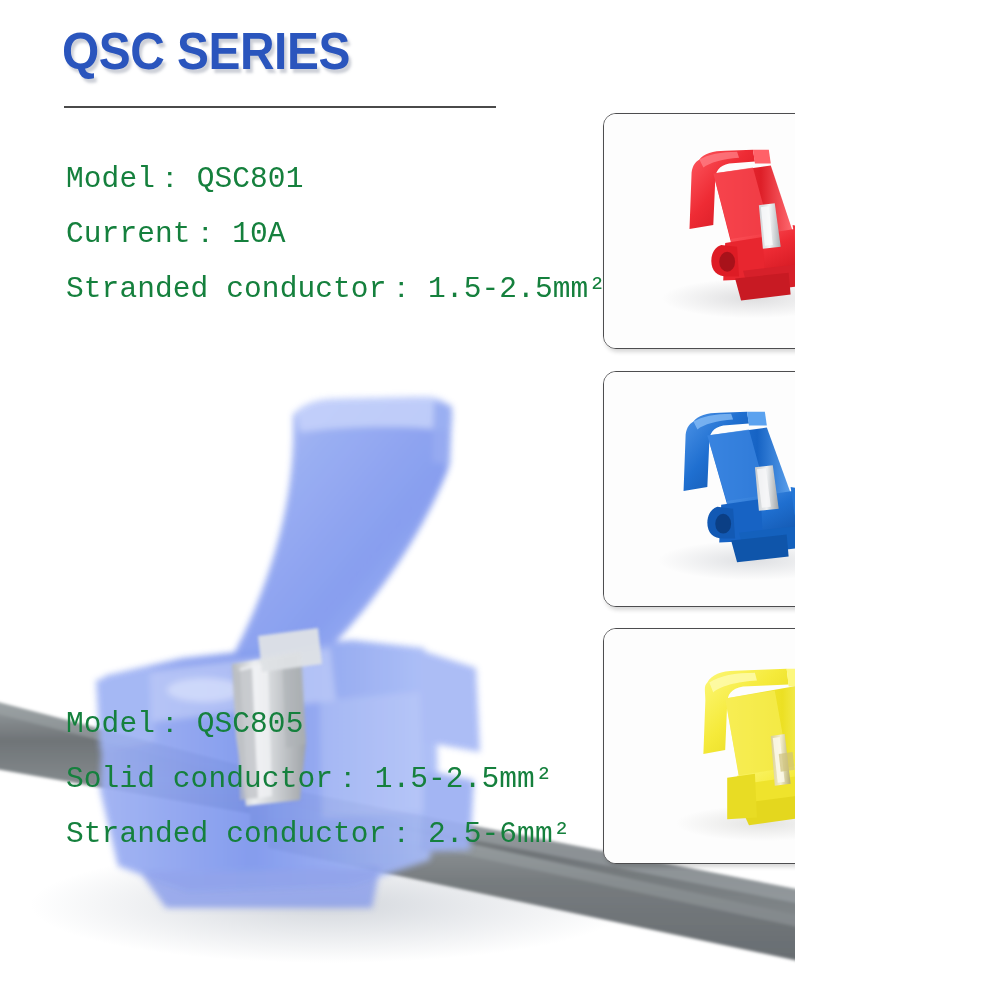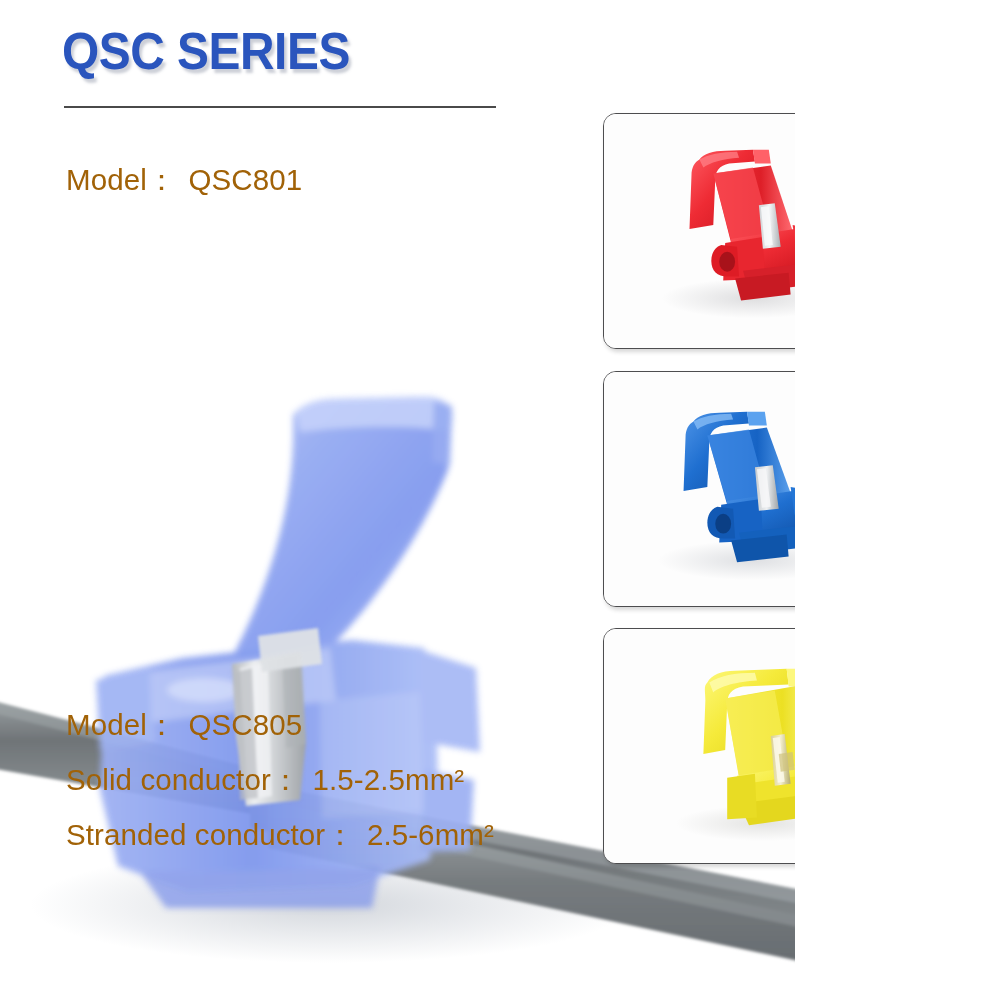--- a/index.html
+++ b/index.html
@@ -44,24 +44,25 @@
   }
 
   
   .spec-block{ position:absolute; left:66px; }
   #spec-0{ top:152px; }
   #spec-1{ top:408px; }
   #spec-2{ top:697px; }
 
   .spec-line{
     font-size:29.5px;
-    color:#a16207;
+    color:#15803d;
     line-height:55px;
     white-space:nowrap;
     letter-spacing:0.1px;
+    font-family:Liberation Mono, monospace;
   }
   .spec-line .lbl{ }
   .spec-line .val{ margin-left:12px; }
 
   
   .card{
     position:absolute;
     left:603px;
     width:288px;
     height:236px;
@@ -175,20 +176,26 @@
       <path d="M 258 636 L 318 628 L 322 664 L 262 672 Z" fill="#dfe2e5"></path>
     </g>
   </svg>
 
   <div id="title">QSC SERIES</div>
   <div id="divider"></div>
 
   <div class="spec-block" id="spec-0">
     <div class="spec-line">
       <span class="lbl">Model：</span><span class="val">QSC801</span>
+    </div>
+    <div class="spec-line">
+      <span class="lbl">Current：</span><span class="val">10A</span>
+    </div>
+    <div class="spec-line">
+      <span class="lbl">Stranded conductor：</span><span class="val">1.5-2.5mm²</span>
     </div>
   </div>
 
 
   <div class="spec-block" id="spec-2">
     <div class="spec-line">
       <span class="lbl">Model：</span><span class="val">QSC805</span>
     </div>
     <div class="spec-line">
       <span class="lbl">Solid conductor：</span><span class="val">1.5-2.5mm²</span>

